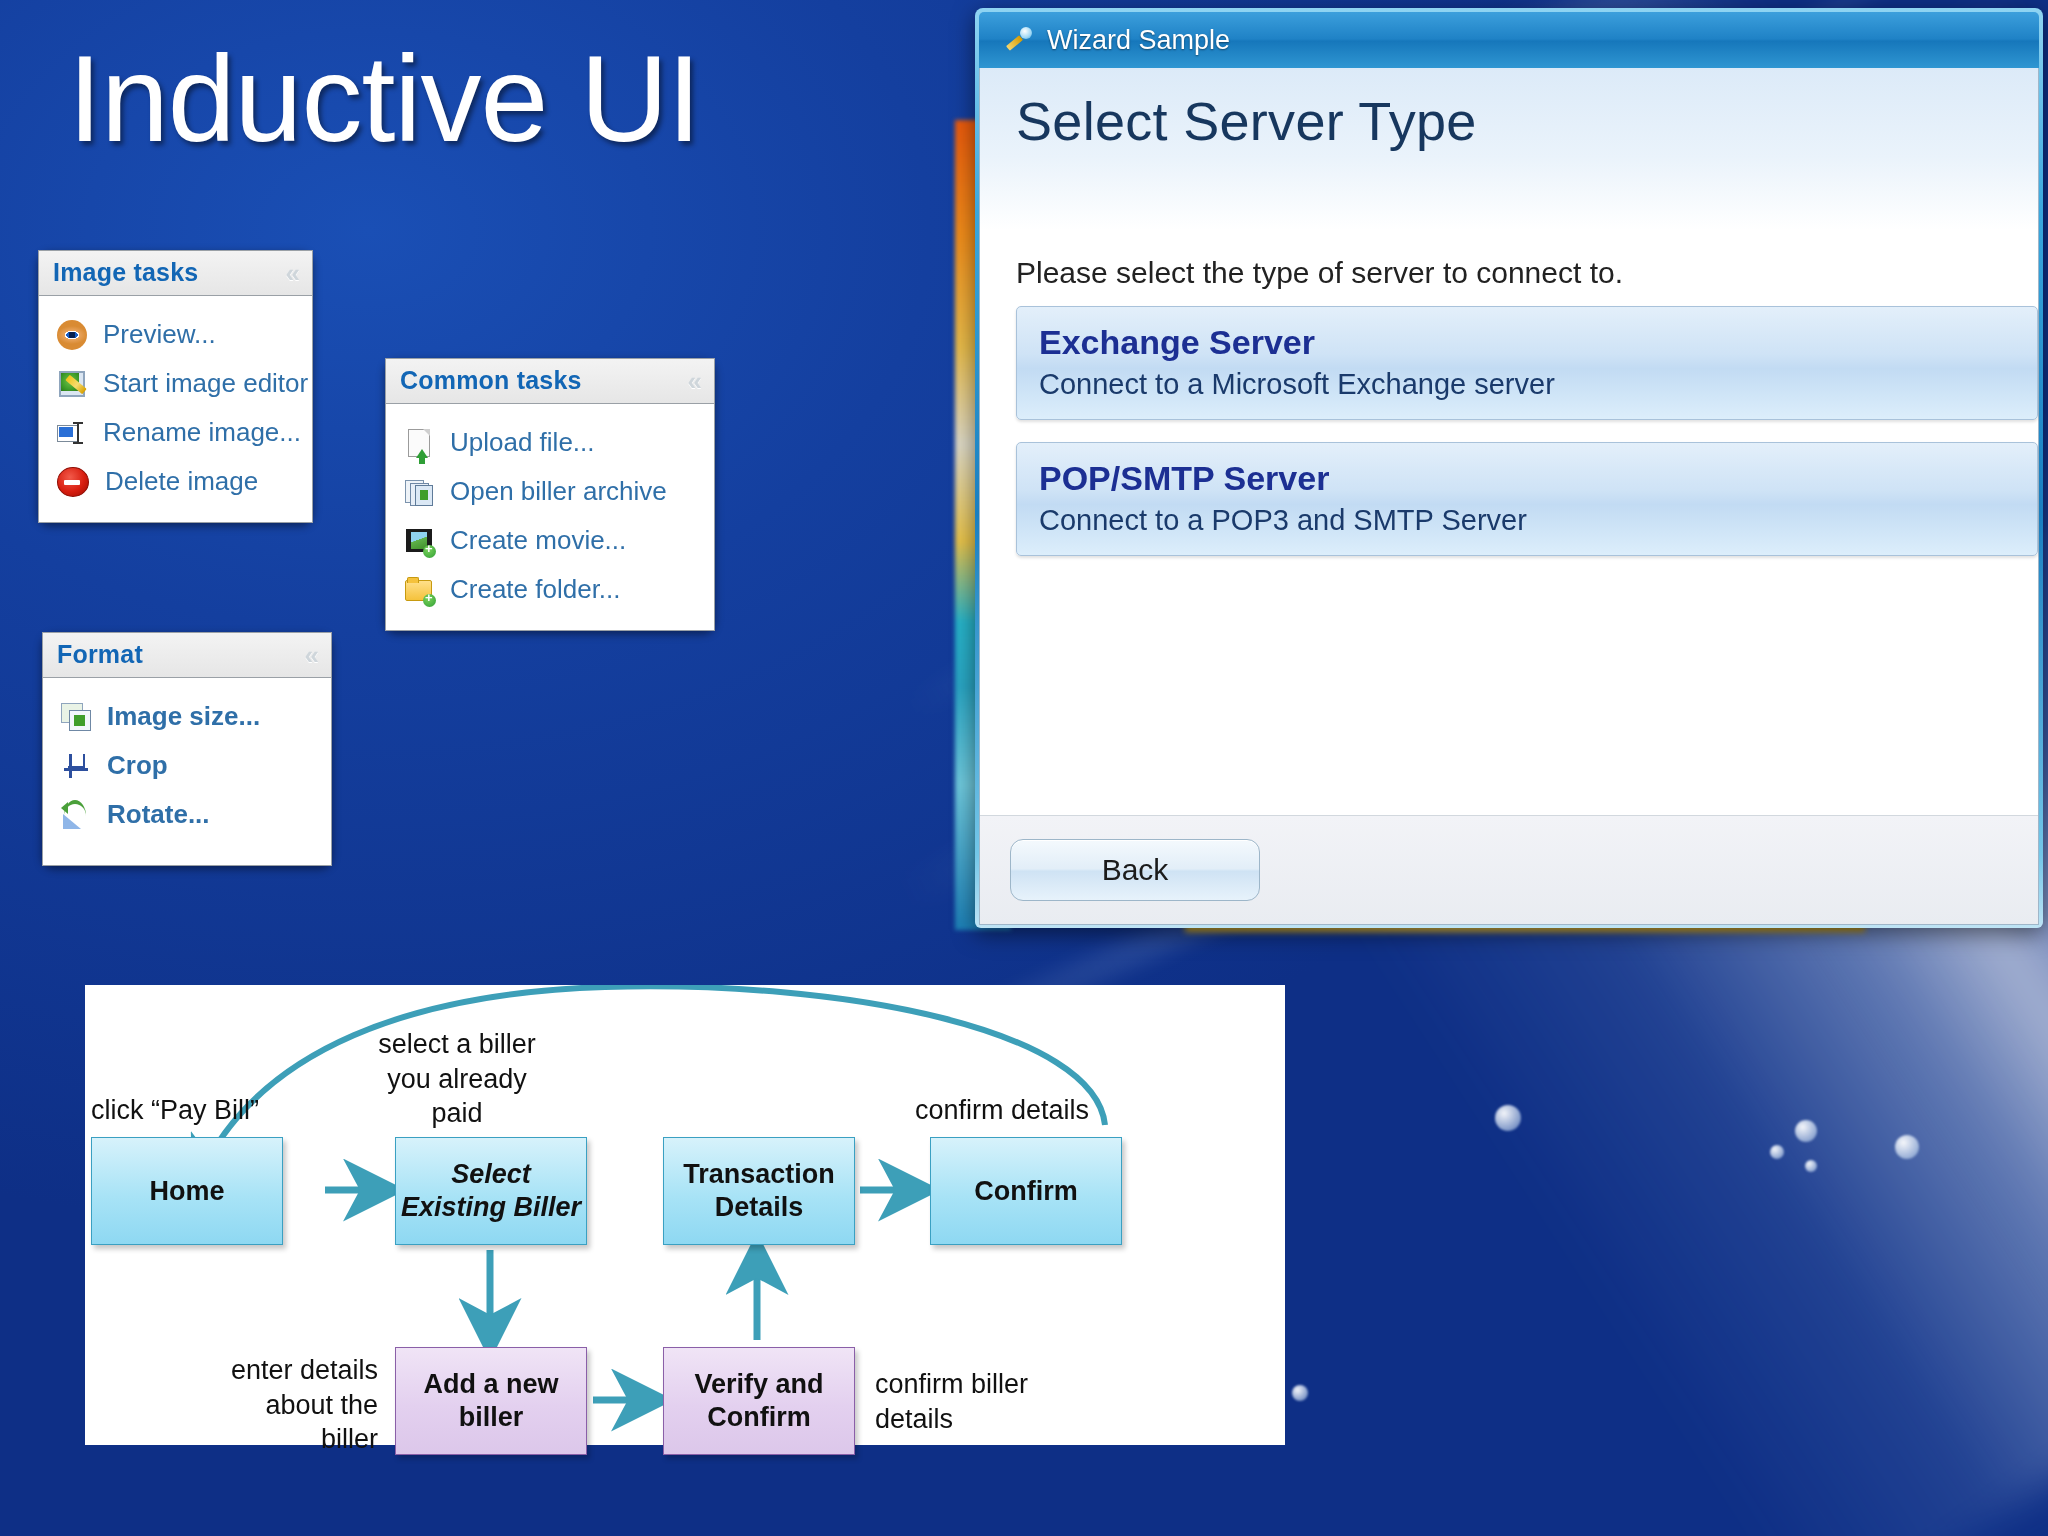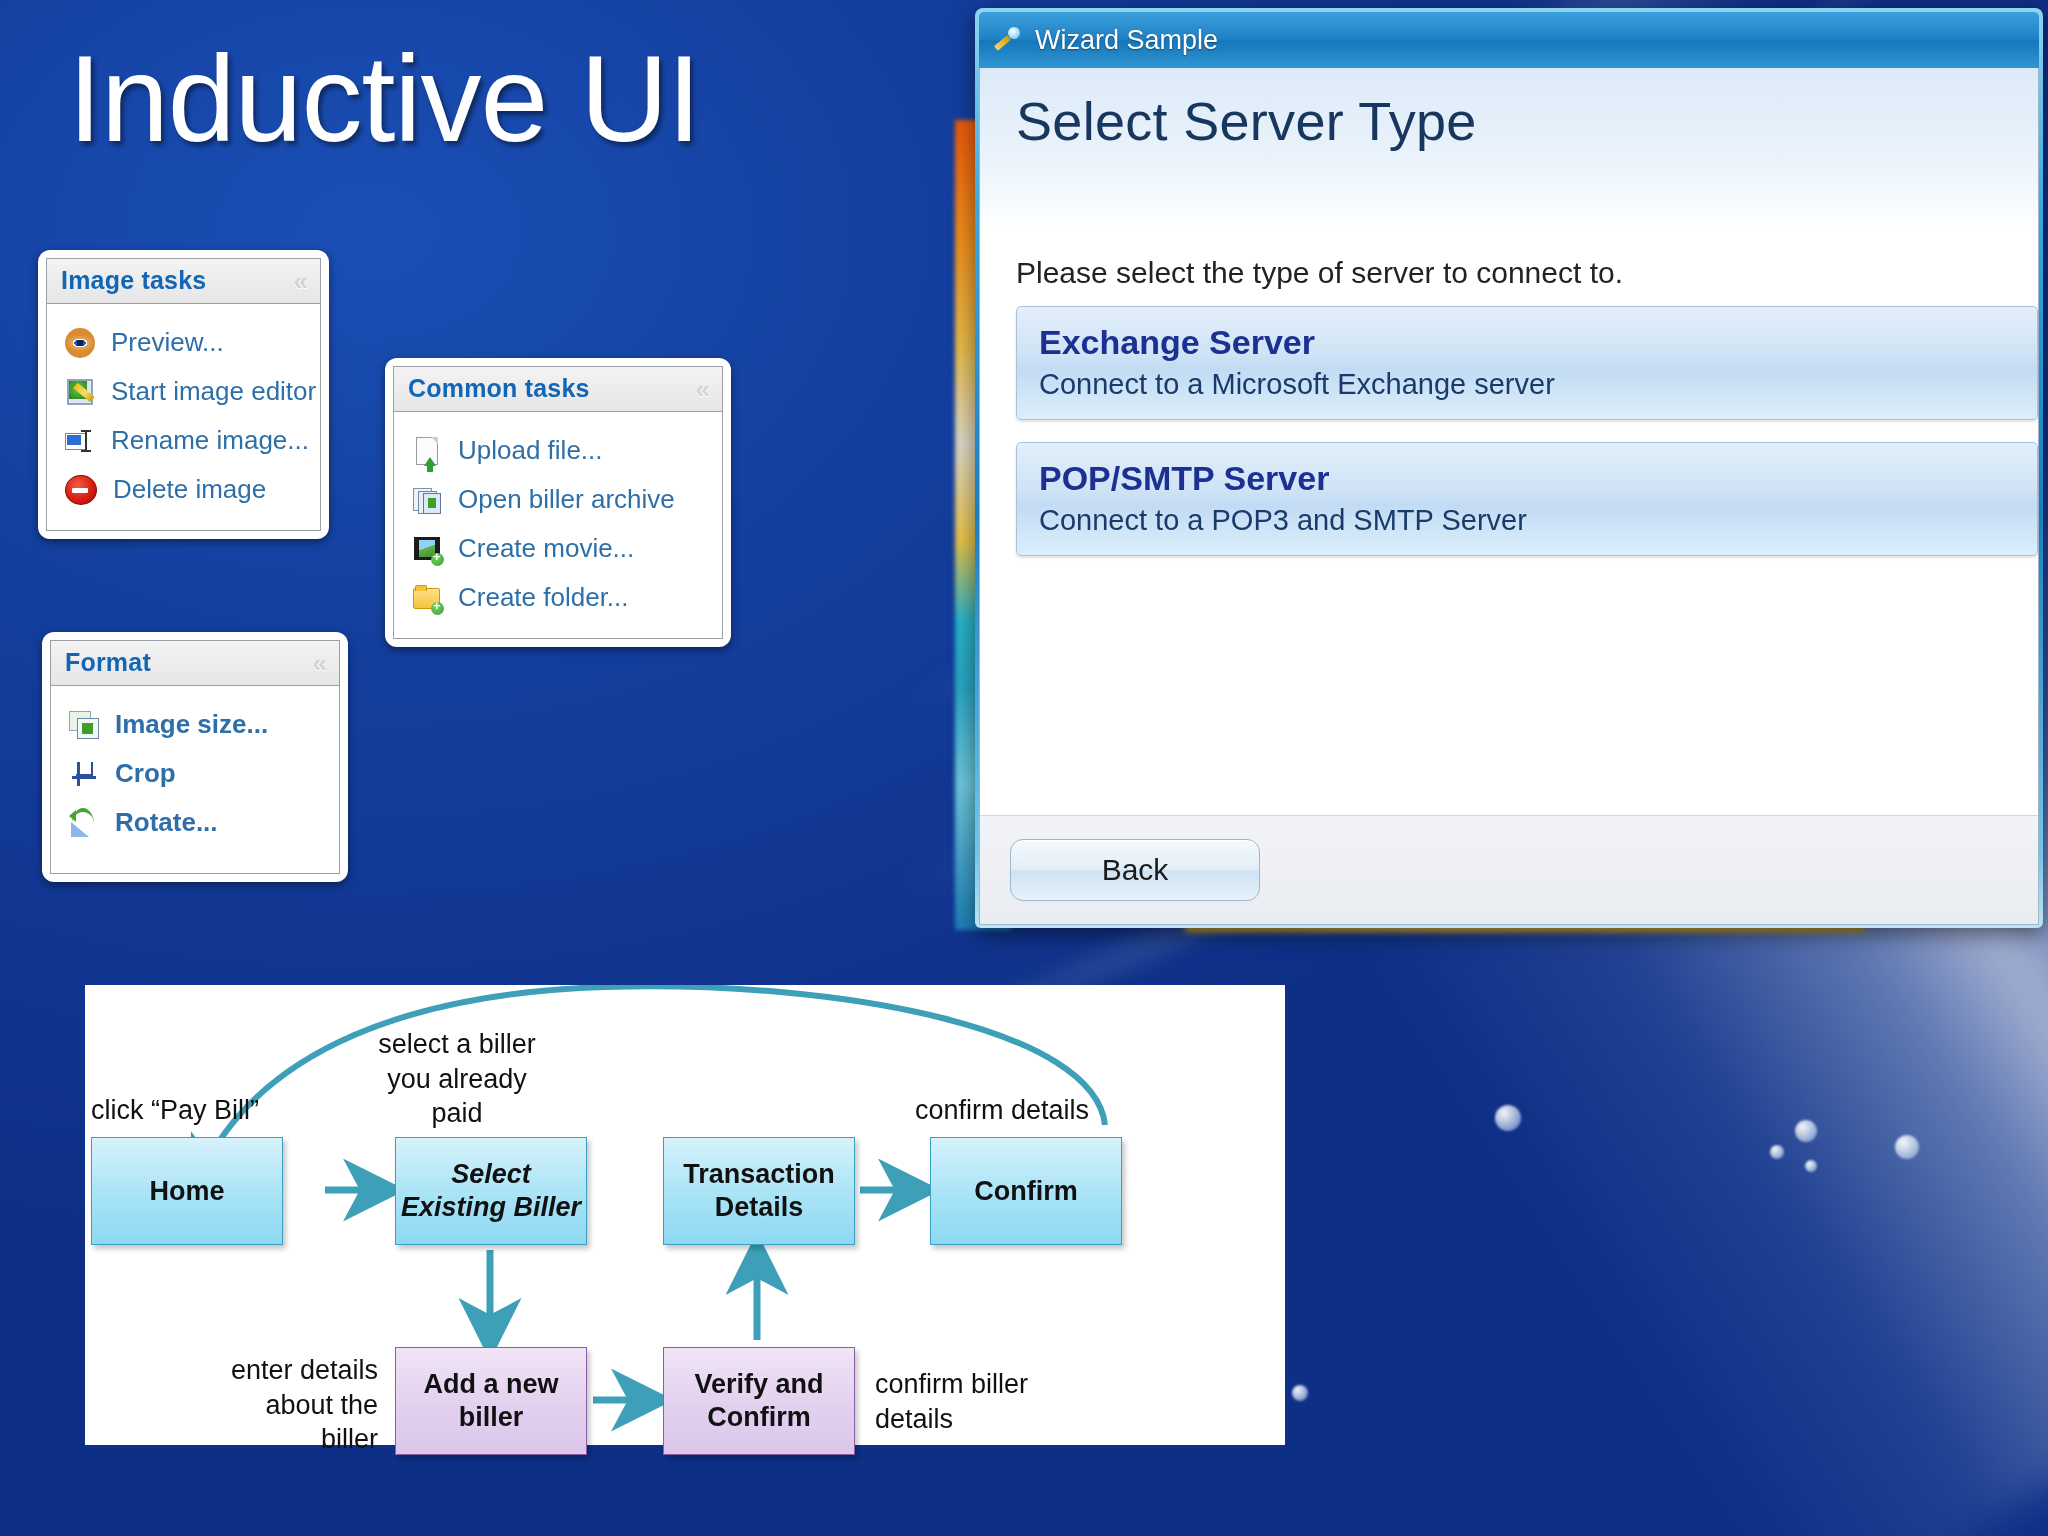--- a/index.html
+++ b/index.html
@@ -36,21 +36,21 @@
     filter:blur(1.2px);}
 
   
   #title{position:absolute;left:68px;top:38px;color:#fff;
     font-size:122px;line-height:1;font-weight:400;letter-spacing:-1px;
     font-family:"Liberation Sans",sans-serif;
     text-shadow:3px 4px 5px rgba(0,0,0,.45);}
 
   
   .taskpane{position:absolute;background:#fff;border-radius:12px;
-    box-shadow:0 3px 9px rgba(0,0,0,.45);padding:8px;}
+    box-shadow:0 3px 9px rgba(0,0,0,.45);}
   .taskpane .inner{border:1px solid #9aa0a6;background:#fff;}
   .tp-head{background:linear-gradient(180deg,#f3f3f3 0%,#e6e6e6 100%);
     border-bottom:1px solid #9aa0a6;padding:7px 12px 8px 14px;
     display:flex;align-items:center;justify-content:space-between;}
   .tp-head .ttl{color:#1266b5;font-weight:bold;font-size:25px;letter-spacing:.2px;}
   .tp-head .chev{color:#cfd6db;font-size:26px;line-height:1;font-weight:bold;
     text-shadow:0 1px 0 #fff;}
   .tp-body{padding:14px 10px 16px 12px;}
   .tp-item{display:flex;align-items:center;gap:16px;padding:9px 6px;}
   .tp-item .lbl{color:#2f6fa8;font-size:26px;white-space:nowrap;}
@@ -109,21 +109,21 @@
   #wizwrap{position:absolute;left:955px;top:0px;width:1093px;height:960px;}
   .colorstrip{position:absolute;left:0;top:120px;width:56px;height:810px;
     background:linear-gradient(180deg,#e8590c 0%,#f08c1a 14%,#e7bb4a 28%,#ddd9c6 40%,#e7c24a 52%,#27b3c9 62%,#2aa6c4 70%,#6fc9dd 82%,#1c7fb5 100%);
     filter:blur(2px);}
   .colorstrip2{position:absolute;left:230px;bottom:28px;width:680px;height:34px;
     background:linear-gradient(90deg,#c8a020 0%,#e0b83a 40%,#d6a820 75%,#b58f18 100%);filter:blur(3px);}
   #wizard{position:absolute;left:20px;top:8px;width:1060px;height:912px;
     border-radius:8px 8px 6px 6px;
     background:linear-gradient(180deg,#8fd4f2 0%,#3aa7dd 22%,#1a7fc0 55%,#73c6e8 92%,#bfe4f5 100%);
     padding:4px;box-shadow:0 6px 22px rgba(0,0,0,.5);}
-  .wiz-title{height:56px;display:flex;align-items:center;gap:14px;padding:0 14px;
+  .wiz-title{height:56px;display:flex;align-items:center;gap:14px;padding:0 26px;
     background:linear-gradient(180deg,#3c9fdc 0%,#1f82c6 48%,#1677bb 52%,#2f96d2 100%);
     border-radius:5px 5px 0 0;}
   .wiz-title .tname{color:#fff;font-size:27px;text-shadow:0 1px 2px rgba(0,0,0,.45);}
   .wiz-ico{width:28px;height:28px;position:relative;}
   .wiz-ico:before{content:"";position:absolute;left:1px;top:14px;width:17px;height:6px;
     background:linear-gradient(90deg,#f5d76e,#d49a00);transform:rotate(-40deg);border-radius:1px;}
   .wiz-ico:after{content:"";position:absolute;right:1px;top:1px;width:12px;height:12px;
     background:radial-gradient(circle at 40% 35%,#fff,#9fd8f5 60%,#3e9ad0 100%);border-radius:50%;}
   .wiz-body{background:#fff;height:calc(100% - 56px);border:1px solid #9fb6c9;border-top:0;
     display:flex;flex-direction:column;}

